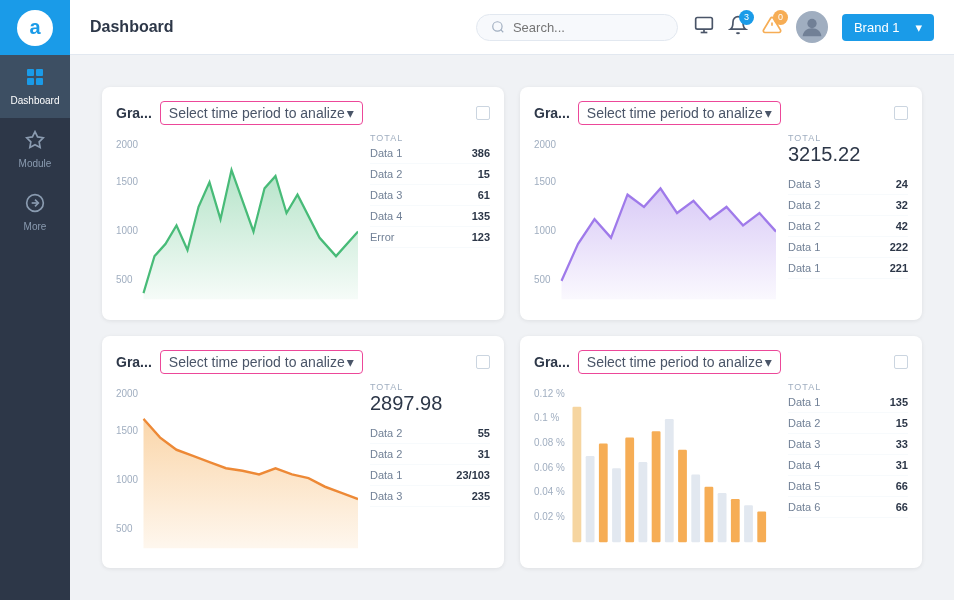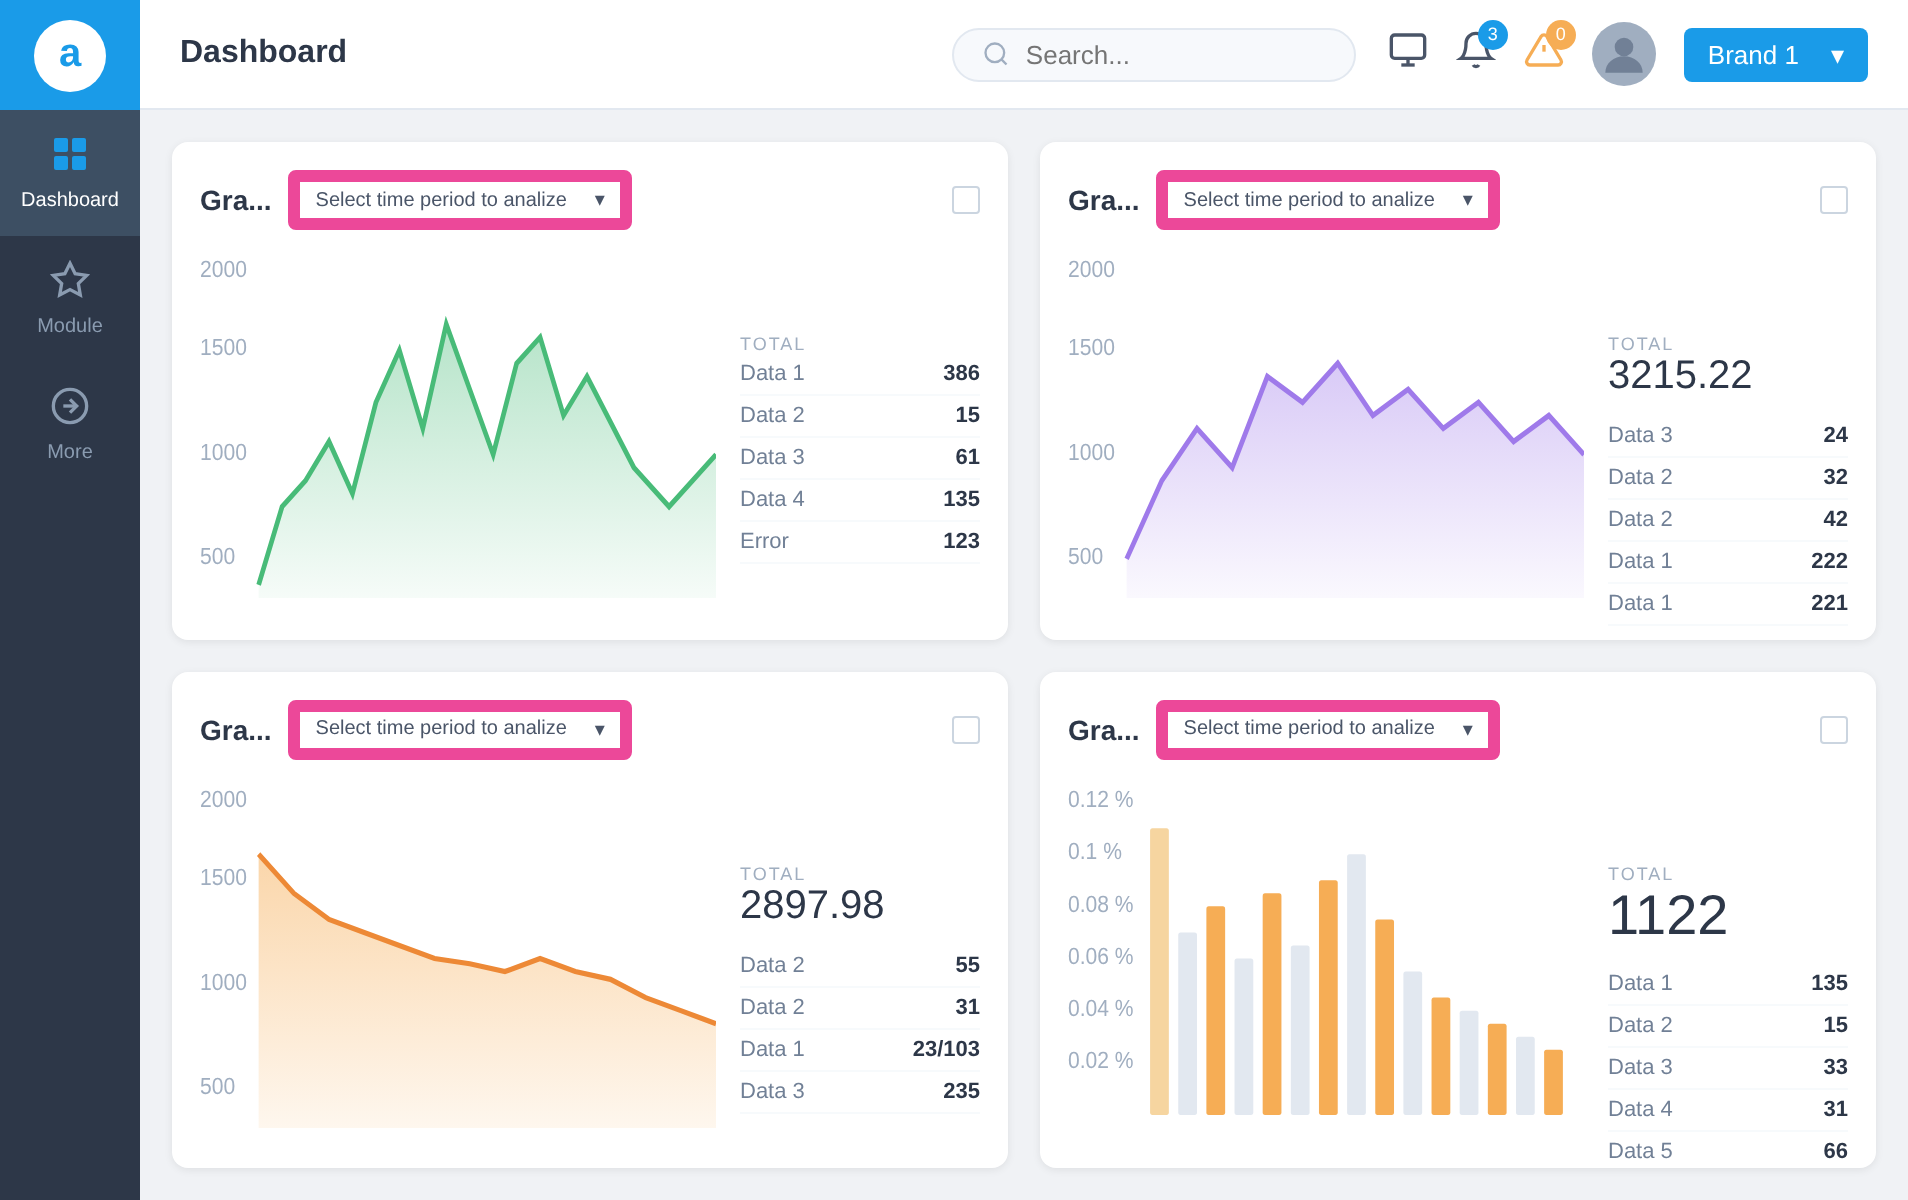--- a/index.html
+++ b/index.html
@@ -142,21 +142,21 @@
       border: none;
       border-radius: 4px;
       padding: 6px 12px;
       font-size: 13px;
       cursor: pointer;
     }
 
     
     .dashboard-content {
       flex: 1;
-      padding: 16px;
+      padding: 32px;
       display: grid;
       grid-template-columns: 1fr 1fr;
       grid-template-rows: 1fr 1fr;
       gap: 16px;
       overflow: hidden;
     }
 
     .card {
       background: white;
       border-radius: 8px;
@@ -174,25 +174,25 @@
       margin-bottom: 8px;
     }
     .card-title {
       font-size: 14px;
       font-weight: 600;
       color: #2d3748;
     }
     .time-select {
       display: flex;
       align-items: center;
-      gap: 14px;
-      font-size: 10px;
+      gap: 2px;
+      font-size: 14px;
       color: #4a5568;
       cursor: pointer;
-      border: 6px solid #ec4899;
+      border: 1px solid #ec4899;
       border-radius: 4px;
       padding: 3px 8px;
     }
     .card-checkbox {
       margin-left: auto;
       width: 14px;
       height: 14px;
       border: 1px solid #cbd5e0;
       border-radius: 2px;
     }
@@ -212,21 +212,20 @@
       width: 120px;
       flex-shrink: 0;
       display: flex;
       flex-direction: column;
     }
     .total-label {
       font-size: 9px;
       color: #a0aec0;
       letter-spacing: 1px;
       text-transform: uppercase;
-      margin-top: 44px;
     }
     .total-value {
       font-size: 28px;
       font-weight: 300;
       color: #2d3748;
       margin-bottom: 8px;
     }
     .stat-row {
       display: flex;
       justify-content: space-between;
@@ -525,21 +524,20 @@
             <rect x="143" y="75" width="8" height="55" fill="#e2e8f0" rx="1"></rect>
             <rect x="155" y="85" width="8" height="45" fill="#f6ad55" rx="1"></rect>
             <rect x="167" y="90" width="8" height="40" fill="#e2e8f0" rx="1"></rect>
             <rect x="179" y="95" width="8" height="35" fill="#f6ad55" rx="1"></rect>
             <rect x="191" y="100" width="8" height="30" fill="#e2e8f0" rx="1"></rect>
             <rect x="203" y="105" width="8" height="25" fill="#f6ad55" rx="1"></rect>
           </svg>
         </div>
         <div class="stats-area">
           <div class="total-label">TOTAL</div>
-          <div class="total-value">1122</div>
           <div class="stat-row">
               <span class="stat-label">Data 1</span>
               <span class="stat-value">135</span>
             </div>
           <div class="stat-row">
               <span class="stat-label">Data 2</span>
               <span class="stat-value">15</span>
             </div>
           <div class="stat-row">
               <span class="stat-label">Data 3</span>

